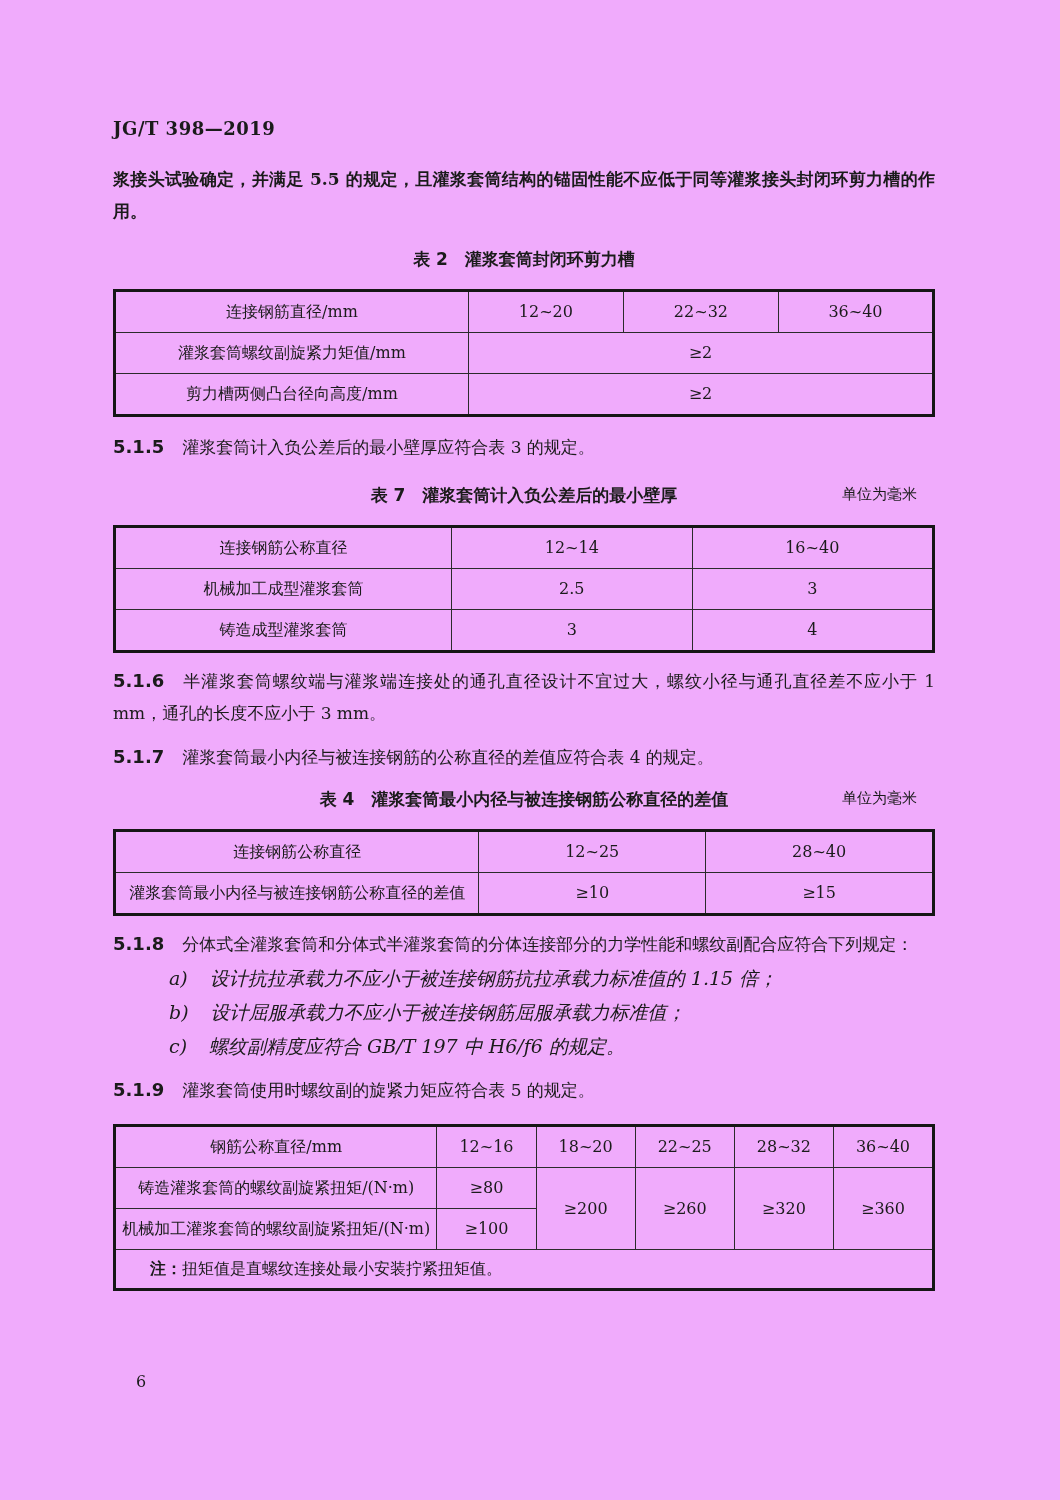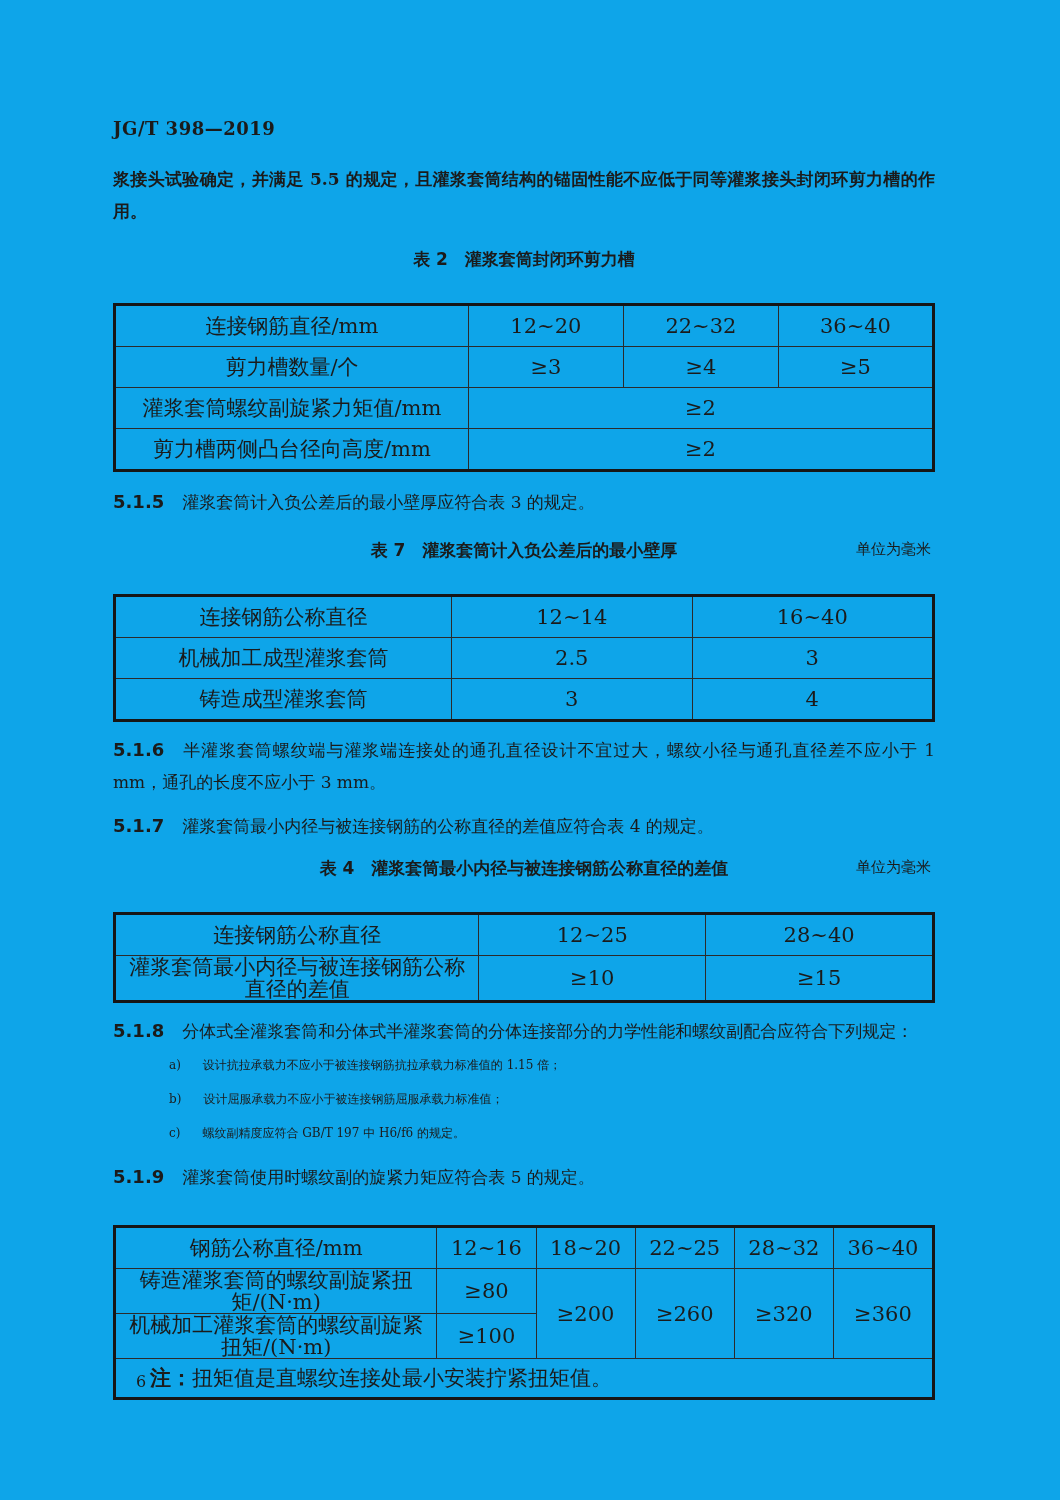--- a/index.html
+++ b/index.html
@@ -3,21 +3,21 @@
 <meta charset="utf-8">
 <style>
   html,body { margin:0; padding:0; }
   body {
     background:#e8e8e8;
     font-family:"DejaVu Serif","Liberation Serif",serif;
   }
   .page {
     position:relative;
     width:1060px; height:1500px;
-    background:#0ea5e9;
+    background:#f0abfc;
     color:#1b1b1b;
     overflow:hidden;
   }
   .content {
     position:absolute; left:113px; top:0;
     width:822px;
     padding-top:118px;
   }
   .doc-header {
     font-size:18px; font-weight:bold;
@@ -30,29 +30,29 @@
   .intro { margin-top:24px;font-weight:bold; }
   .tbl-title {
     position:relative;
     margin-top:20px;
     text-align:center;
     font-family:"DejaVu Sans","Liberation Sans",sans-serif;
     font-weight:bold; font-size:17px;
     line-height:24px;
   }
   .tbl-title .unit {
-    position:absolute; right:4px; bottom:1px;
+    position:absolute; right:18px; bottom:1px;
     font-family:"DejaVu Serif","Liberation Serif",serif;
     font-weight:normal; font-size:15px;text-align:center;
   }
   table {
     width:100%;
     border-collapse:collapse;
-    margin-top:32px;
-    font-size:21px;
+    margin-top:18px;
+    font-size:16px;
     table-layout:fixed;
   }
   td {
     border:1px solid #2b2b2b;
     text-align:center;
     height:40px;
     padding:0 6px;
     line-height:22px;
   }
   table.bordered { border:3px solid #161616; }
@@ -73,21 +73,21 @@
   .clause { margin-top:12px; }
   .clause .cnum {
     font-family:"DejaVu Sans","Liberation Sans",sans-serif;
     font-weight:bold; font-size:18px;
     margin-right:18px;
   }
   .m14 { margin-top:14px; }
   .m0  { margin-top:12px; }
   .list-item {
     margin:2px 0 0 56px;
-    font-size:12px; line-height:32px;
+    font-size:19px; line-height:32px;font-style:italic;
   }
   .list-item .ilab { margin-right:22px; }
   .page-number {
     position:absolute; left:136px; top:1372px;
     font-size:16px;
   }
 </style>
 </head>
 <body>
 
@@ -101,26 +101,20 @@
     <div class="tbl-title">
       <span>表 2　灌浆套筒封闭环剪力槽</span>
     </div>
     <table class="bordered t2">
       <tbody>
           <tr>
         <td class="lab">连接钢筋直径/mm</td>
         <td>12~20</td>
         <td>22~32</td>
         <td>36~40</td>
-      </tr>
-      <tr>
-        <td class="lab">剪力槽数量/个</td>
-        <td>≥3</td>
-        <td>≥4</td>
-        <td>≥5</td>
       </tr>
       <tr>
         <td class="lab">灌浆套筒螺纹副旋紧力矩值/mm</td>
         <td colspan="3">≥2</td>
       </tr>
       <tr>
         <td class="lab">剪力槽两侧凸台径向高度/mm</td>
         <td colspan="3">≥2</td>
       </tr>
     </tbody>

